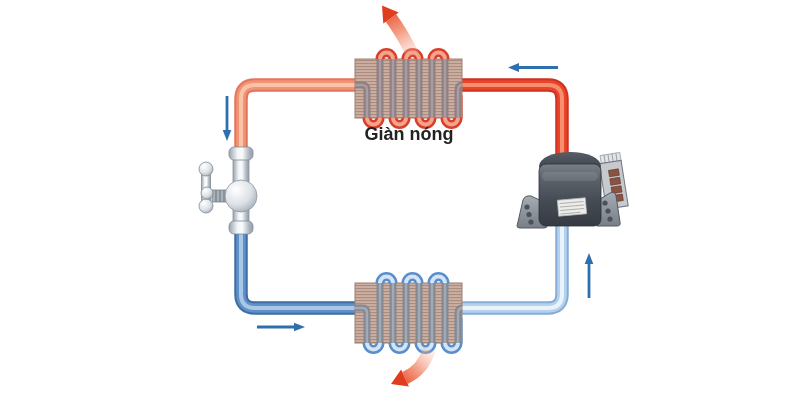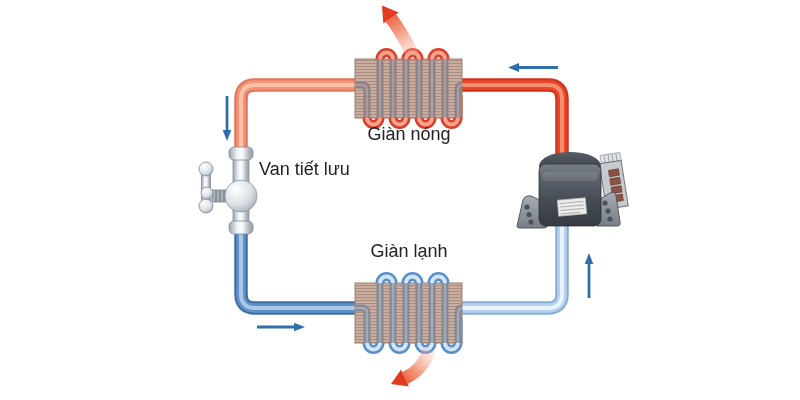--- a/index.html
+++ b/index.html
@@ -1,18 +1,18 @@
 <!DOCTYPE html>
 <html><head>
 <meta charset="utf-8">
 <style>
   html,body{margin:0;padding:0;}
   #stage{
     position:relative;width:640px;height:400px;background:#ffffff;
-    font-family:"Liberation Sans",sans-serif;overflow:hidden;
+    font-family:"Liberation Sans",sans-serif;overflow:hidden;font-weight:bold;
   }
   #stage svg{position:absolute;left:0;top:0;}
   .lbl{
     position:absolute;font-size:18px;line-height:20px;color:#222;
     white-space:nowrap;
   }
   .lbl.center{text-align:center;}
   #condenser-label{left:356px;top:124px;width:106px;}
   #compressor-label{left:488px;top:133px;}
   #valve-label{left:259px;top:159px;}
@@ -189,15 +189,13 @@
     <path d="M 413 55 Q 402 33 391 18" fill="none" stroke="url(#hotTopG)" stroke-width="13"></path>
     <polygon points="382,5.5 398.7,12.4 383.3,23.6" fill="#e23c20"></polygon>
   </g>
   <g>
     <path d="M 429 350 Q 423 370 405 378" fill="none" stroke="url(#hotBotG)" stroke-width="13"></path>
     <polygon points="391,384 401.1,369.4 408.9,386.6" fill="#e23c20"></polygon>
   </g>
 </svg>
 
   <div class="lbl center" id="condenser-label">Giàn nóng</div>
-  <div class="lbl" id="valve-label">Van tiết lưu</div>
-  <div class="lbl center" id="evaporator-label">Giàn lạnh</div>
 </div>
 
 </body></html>

